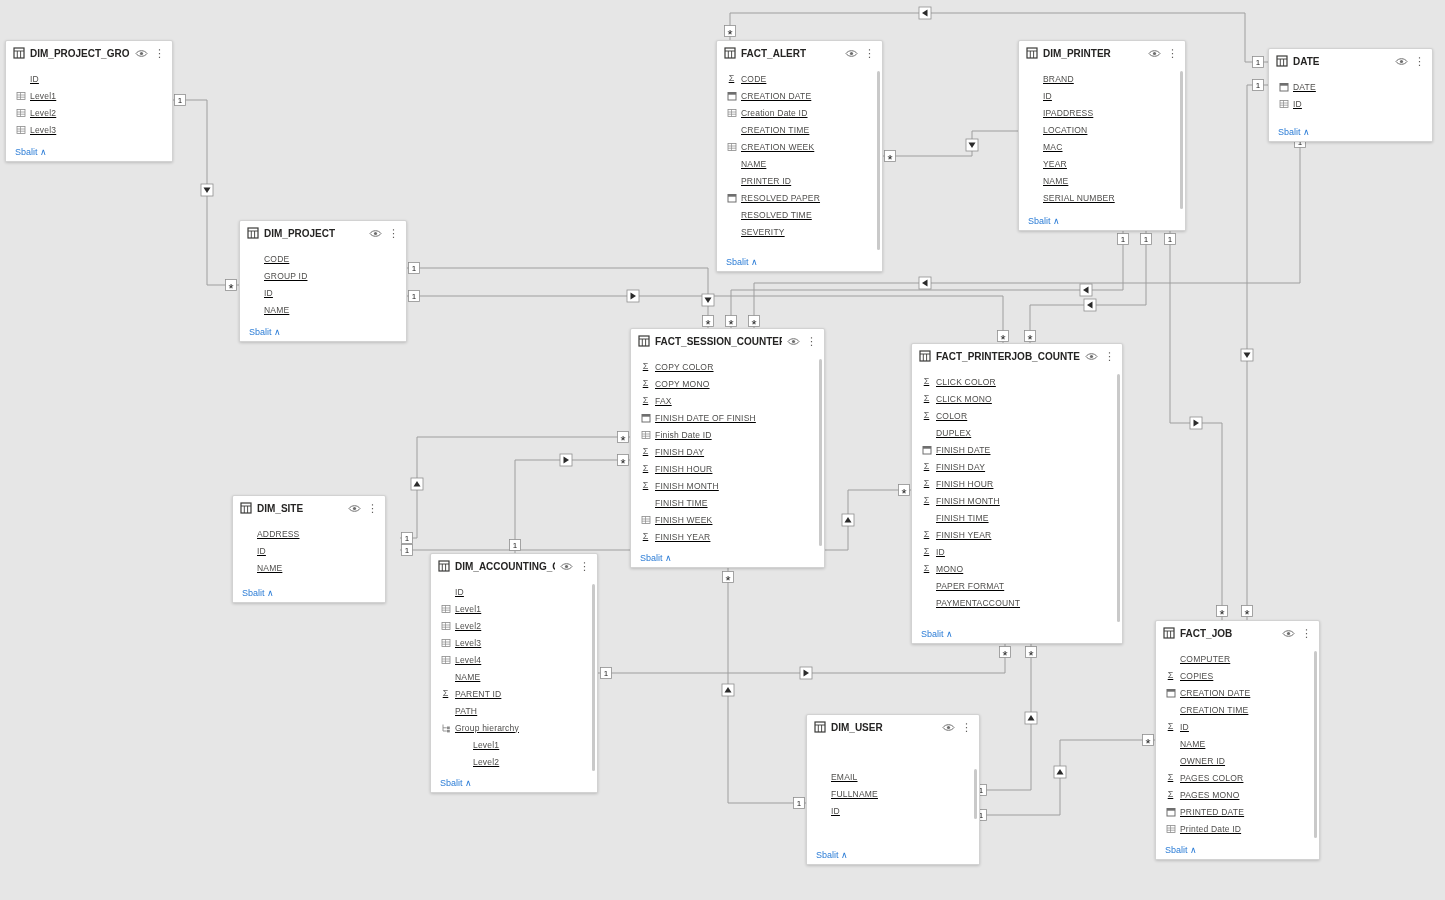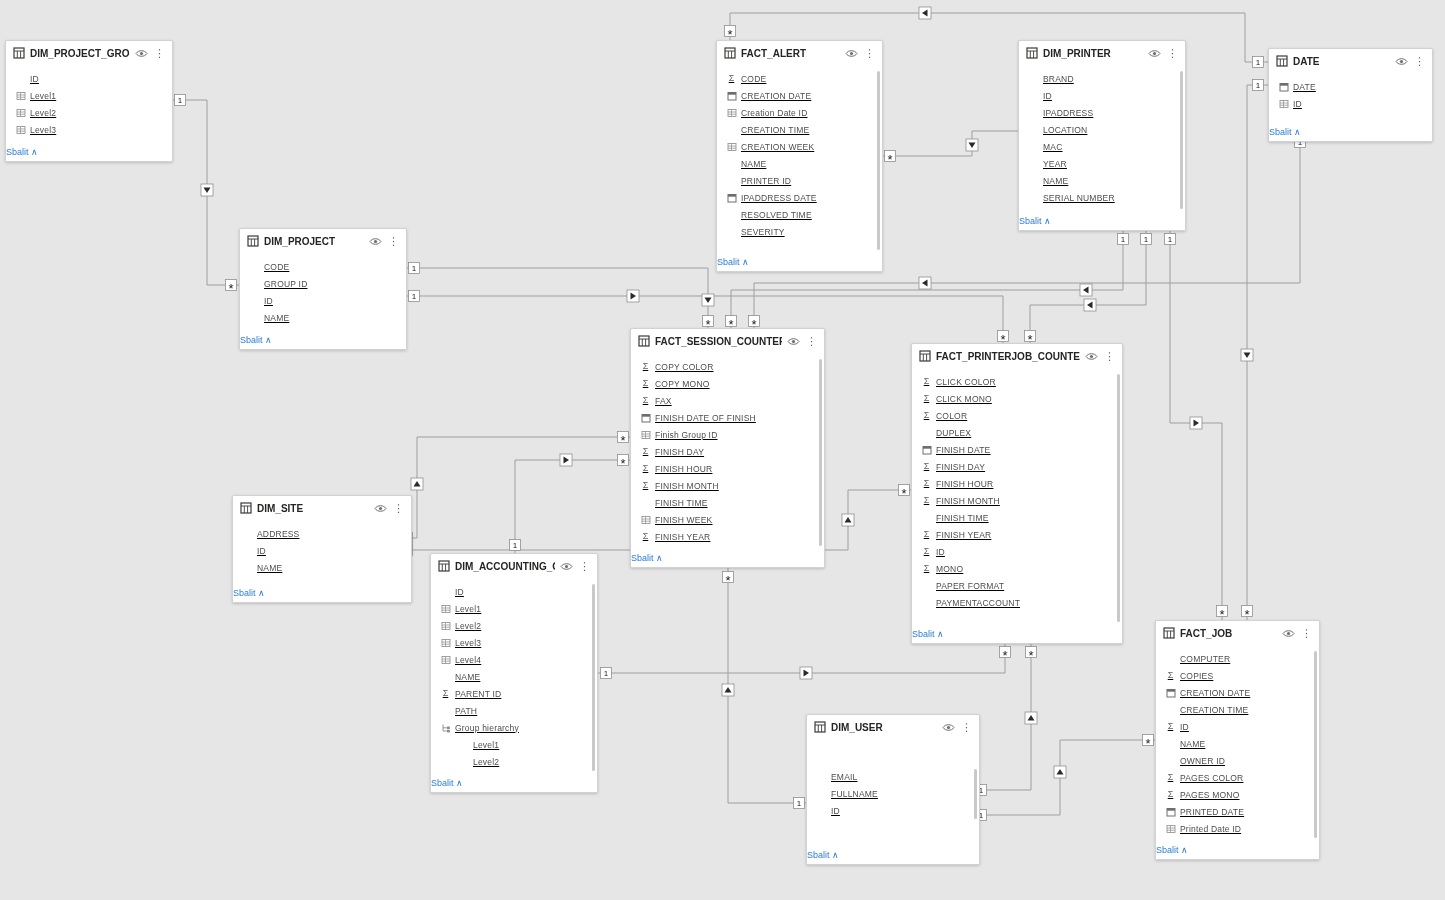--- a/index.html
+++ b/index.html
@@ -14,21 +14,21 @@
   .tbl-icon{flex:none;display:flex;align-items:center;}
   .tbl-name{flex:1 1 auto;font-size:10px;font-weight:bold;color:#252423;white-space:nowrap;overflow:hidden;}
   .eye-icon{flex:none;display:flex;align-items:center;cursor:pointer;}
   .more-icon{flex:none;font-size:11px;color:#605e5c;cursor:pointer;line-height:1;padding:0 1px;}
   .fields{flex:1 1 auto;overflow:hidden;position:relative;padding-top:5px;text-decoration:underline;}
   .field-row{height:17px;display:flex;align-items:center;gap:4px;padding-left:9px;cursor:default;}
   .field-row.indent{padding-left:27px;}
   .field-icon{width:11px;height:11px;flex:none;display:flex;align-items:center;justify-content:center;}
   .sigma{font-size:9px;color:#5f5f5f;line-height:1;}
   .field-label{font-size:8.5px;color:#4e4d4b;white-space:nowrap;letter-spacing:0.2px;}
-  .card-footer{flex:none;height:19px;display:flex;align-items:center;background:#fff;position:relative;}
+  .card-footer{flex:none;height:19px;display:flex;align-items:center;padding-left:9px;background:#fff;position:relative;}
   .collapse-link{font-size:9px;color:#2b7cd6;cursor:pointer;text-decoration:none;}
   .scrollbar{position:absolute;top:6px;right:2px;bottom:2px;width:3px;background:#c9c9c9;border-radius:2px;}
 </style>
 </head>
 <body>
 
 <div class="canvas" id="canvas" style="width: 1445px; height: 900px; background: rgb(230, 230, 230);">
   <svg id="rel-layer" viewBox="0 0 1445 900">
       <polyline points="173,100 207,100 207,285 239,285" class="rel-line"></polyline>
       <polyline points="407,268 708,268 708,328" class="rel-line"></polyline>
@@ -369,21 +369,21 @@
     <span class="field-icon"></span>
     <span class="field-label">PRINTER ID</span>
   </div>
         <div class="field-row">
     <span class="field-icon">
             <svg width="10" height="10" viewBox="0 0 10 10">
               <rect x="1" y="1.5" width="8" height="7.5" fill="none" stroke="#6e6e6e"></rect>
               <rect x="1" y="1.5" width="8" height="2.2" fill="#6e6e6e"></rect>
             </svg>
           </span>
-    <span class="field-label">IPADDRESS DATE</span>
+    <span class="field-label">RESOLVED PAPER</span>
   </div>
         <div class="field-row">
     <span class="field-icon"></span>
     <span class="field-label">RESOLVED TIME</span>
   </div>
         <div class="field-row">
     <span class="field-icon"></span>
     <span class="field-label">SEVERITY</span>
   </div>
         <div class="scrollbar"></div>
@@ -482,21 +482,21 @@
               <path d="M1 4 H9 M4.5 1.5 V8.5 M1 6.2 H9" stroke="#8a8a8a" fill="none" stroke-width="0.7"></path>
             </svg>
           </span>
     <span class="field-label">ID</span>
   </div>
       </div>
     <div class="card-footer">
       <a class="collapse-link">Sbalit ∧</a>
     </div>
   </div>
-    <div class="table-card" style="left: 239px; top: 220px; width: 168px; height: 122px; margin-top: 8px;">
+    <div class="table-card" style="left: 239px; top: 220px; width: 168px; height: 122px;">
     <div class="card-header">
       <span class="tbl-icon">
           <svg width="12" height="12" viewBox="0 0 12 12">
             <rect x="1" y="1" width="10" height="10" fill="none" stroke="#3a3a38" stroke-width="1.2"></rect>
             <path d="M1 4 H11 M4.3 4 V11 M7.6 4 V11" stroke="#3a3a38" stroke-width="0.9" fill="none"></path>
           </svg>
         </span>
       <span class="tbl-name">DIM_PROJECT</span>
       <span class="eye-icon">
           <svg width="13" height="9" viewBox="0 0 13 9">
@@ -573,21 +573,21 @@
           </span>
     <span class="field-label">FINISH DATE OF FINISH</span>
   </div>
         <div class="field-row">
     <span class="field-icon">
             <svg width="10" height="10" viewBox="0 0 10 10">
               <rect x="1" y="1.5" width="8" height="7" fill="none" stroke="#8a8a8a" stroke-width="0.8"></rect>
               <path d="M1 4 H9 M4.5 1.5 V8.5 M1 6.2 H9" stroke="#8a8a8a" fill="none" stroke-width="0.7"></path>
             </svg>
           </span>
-    <span class="field-label">Finish Group ID</span>
+    <span class="field-label">Finish Date ID</span>
   </div>
         <div class="field-row">
     <span class="field-icon">
             <span class="sigma">Σ</span>
           </span>
     <span class="field-label">FINISH DAY</span>
   </div>
         <div class="field-row">
     <span class="field-icon">
             <span class="sigma">Σ</span>
@@ -721,21 +721,21 @@
         <div class="field-row">
     <span class="field-icon"></span>
     <span class="field-label">PAYMENTACCOUNT</span>
   </div>
         <div class="scrollbar"></div>
       </div>
     <div class="card-footer">
       <a class="collapse-link">Sbalit ∧</a>
     </div>
   </div>
-    <div class="table-card" style="left: 232px; top: 495px; width: 180px; height: 108px;">
+    <div class="table-card" style="left: 232px; top: 495px; width: 154px; height: 108px;">
     <div class="card-header">
       <span class="tbl-icon">
           <svg width="12" height="12" viewBox="0 0 12 12">
             <rect x="1" y="1" width="10" height="10" fill="none" stroke="#3a3a38" stroke-width="1.2"></rect>
             <path d="M1 4 H11 M4.3 4 V11 M7.6 4 V11" stroke="#3a3a38" stroke-width="0.9" fill="none"></path>
           </svg>
         </span>
       <span class="tbl-name">DIM_SITE</span>
       <span class="eye-icon">
           <svg width="13" height="9" viewBox="0 0 13 9">

